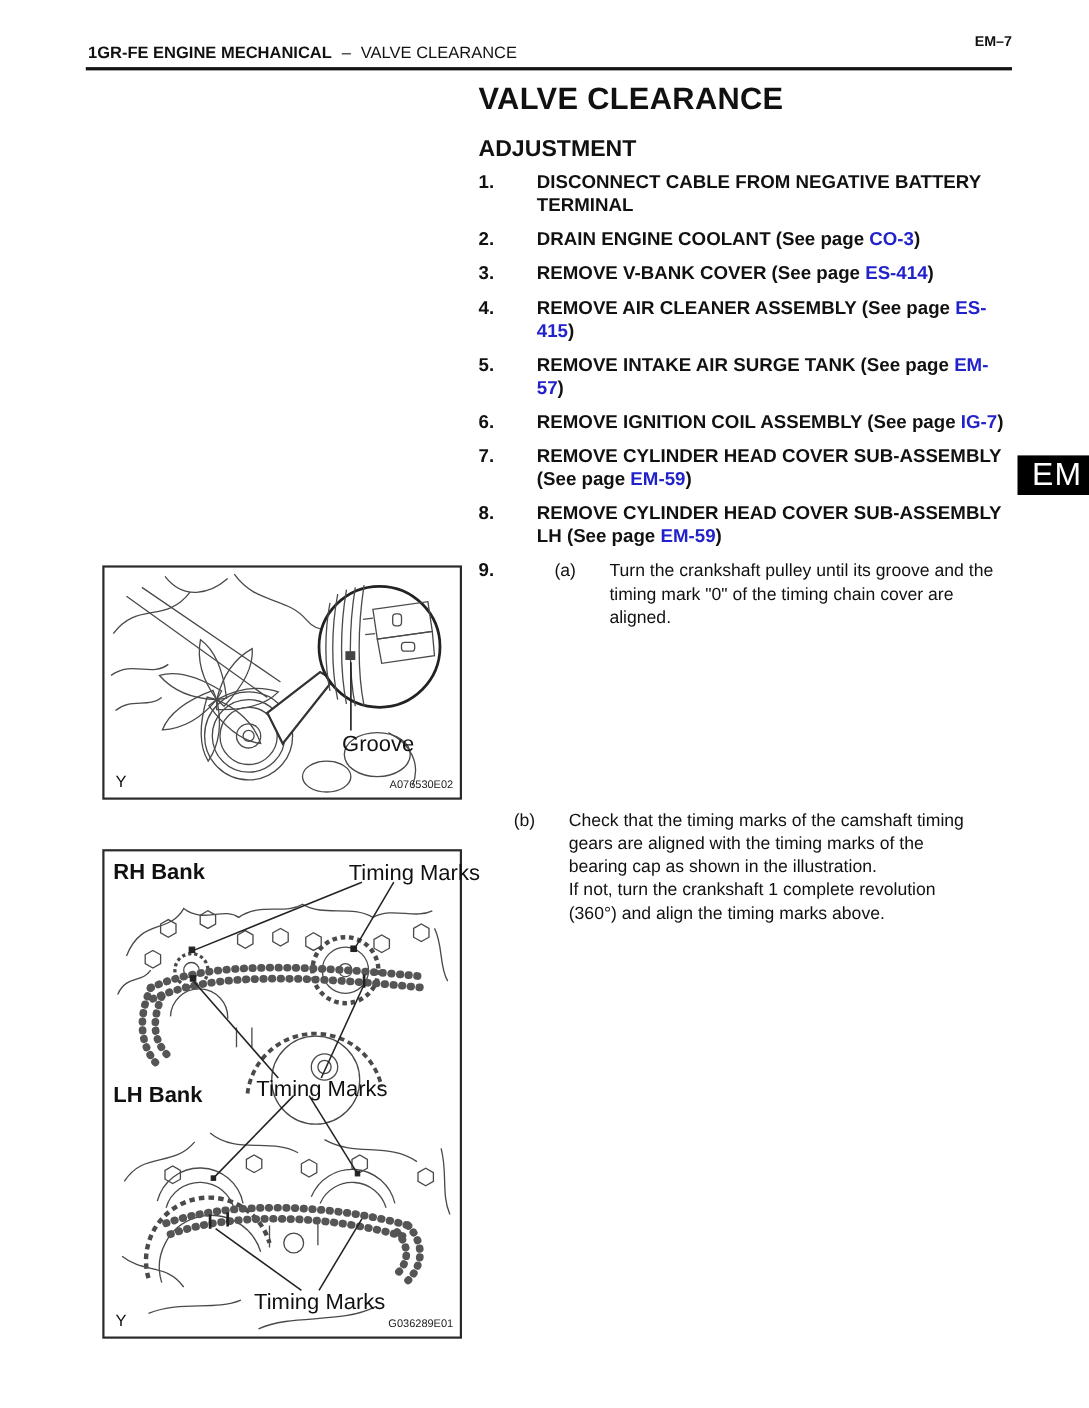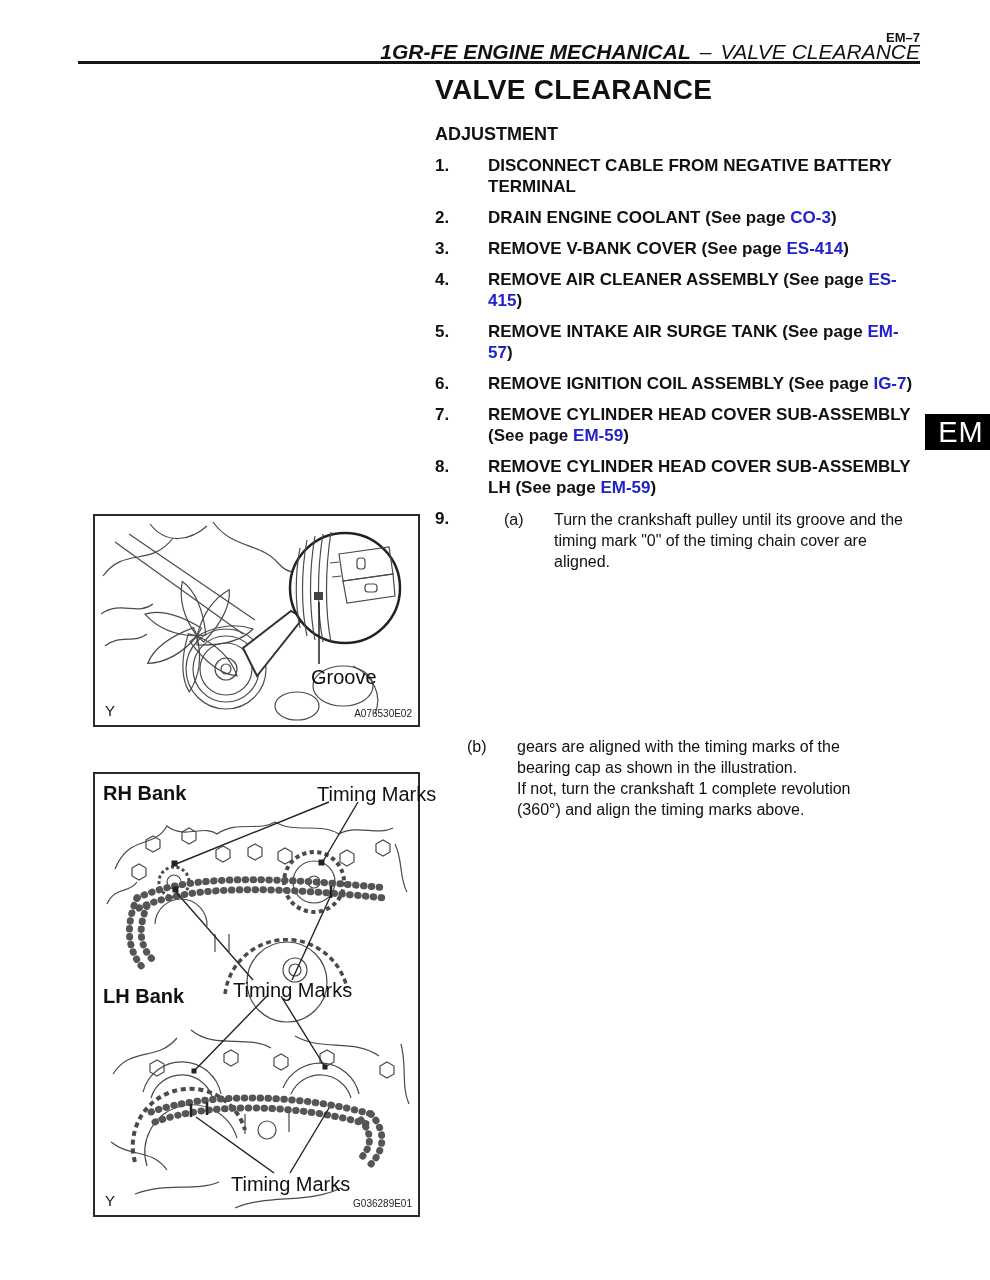--- a/index.html
+++ b/index.html
@@ -1,33 +1,33 @@
 <!DOCTYPE html>
 <html style="--link: #2222cc; --badge-bg: #000000; --badge-fg: #ffffff;"><head>
 <meta charset="utf-8">
 <style>
   html,body{margin:0;padding:0;background:#ffffff;}
   .page{
     position:relative; width:990px; height:1280px; background:#fff;
     font-family:"Liberation Sans", sans-serif; color:#111; overflow:hidden;
   }
   
-  .hdr-center{position:absolute; top:40px; left:80px; width:840px; text-align:right;
-    font-size:21px; white-space:nowrap;font-style:italic;}
+  .hdr-center{position:absolute; top:40px; left:80px; width:840px; text-align:left;
+    font-size:15px; white-space:nowrap;}
   .hdr-center .b{font-weight:700;}
   .hdr-center .dash{margin:0 9px; font-weight:400;}
   .hdr-page{position:absolute; top:30px; right:70px; font-size:13px; font-weight:700;}
   .hdr-rule{position:absolute; top:61px; left:78px; width:842px; height:3px; background:#151515;}
   
   .em-tab{position:absolute; left:925px; top:414px; width:72px; height:36px; background:var(--badge-bg,#000);
     color:var(--badge-fg,#fff); font-size:29px; font-weight:400; letter-spacing:1px;
     display:flex; align-items:center; justify-content:center; line-height:1;}
   
   .title{position:absolute; left:435px; top:74px; font-size:28px; font-weight:700; letter-spacing:.3px;}
-  .subtitle{position:absolute; left:435px; top:124px; font-size:18px; font-weight:700;}
+  .subtitle{position:absolute; left:435px; top:124px; font-size:21px; font-weight:700;}
   .steps{position:absolute; left:435px; top:155px; width:492px;}
   .step{display:flex; margin-bottom:10px;}
   .step-num{width:37px; flex:0 0 37px; font-size:17px; font-weight:700; line-height:21px;}
   .step-body{flex:1; font-size:17px; font-weight:700; line-height:21px;}
   .tline{white-space:nowrap;margin-left:16px;}
   .link{color:var(--link,#2222cc);}
   .substep{display:flex; padding-left:32px; margin-top:1px;}
   .sub-label{width:34px; flex:0 0 34px; font-size:16px; font-weight:400; line-height:21px;}
   .sub-body{flex:1; font-size:16px; font-weight:400; line-height:21px;}
   .substep-b{position:absolute; left:435px; top:735px; width:492px;}
@@ -124,20 +124,21 @@
             </div>
           </div>
         </div>
       </div>
     </div>
 
   <div class="substep-b" id="substep-b">
       <div class="substep">
         <div class="sub-label">(b)</div>
         <div class="sub-body">
+          <div class="tline"><span>Check that the timing marks of the camshaft timing</span></div>
           <div class="tline"><span>gears are aligned with the timing marks of the</span></div>
           <div class="tline"><span>bearing cap as shown in the illustration.</span></div>
           <div class="tline"><span>If not, turn the crankshaft 1 complete revolution</span></div>
           <div class="tline"><span>(360°) and align the timing marks above.</span></div>
         </div>
       </div>
     </div>
 
   <div class="fig fig1">
     <svg width="323" height="209" viewBox="0 0 323 209">

